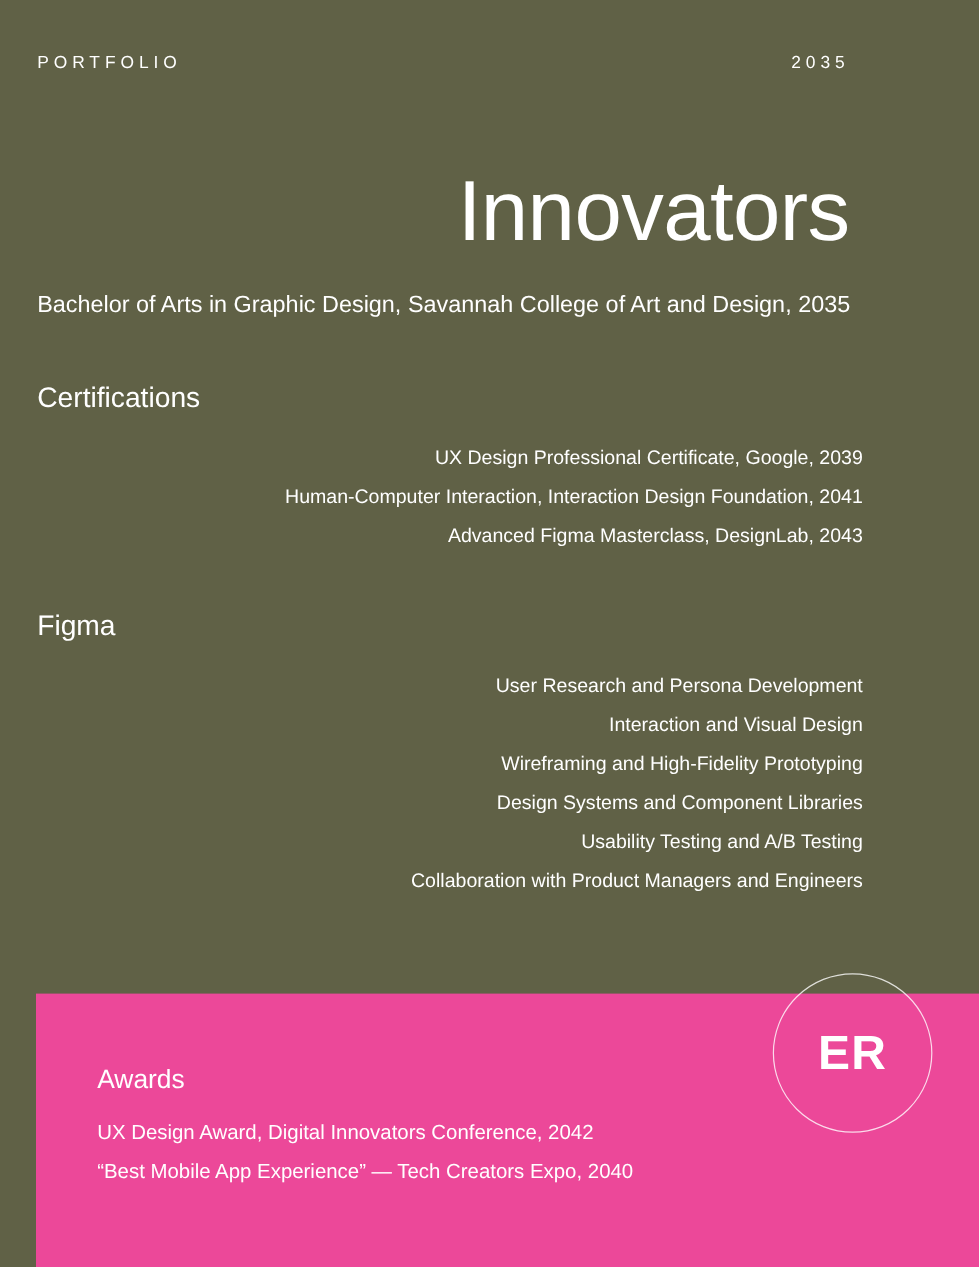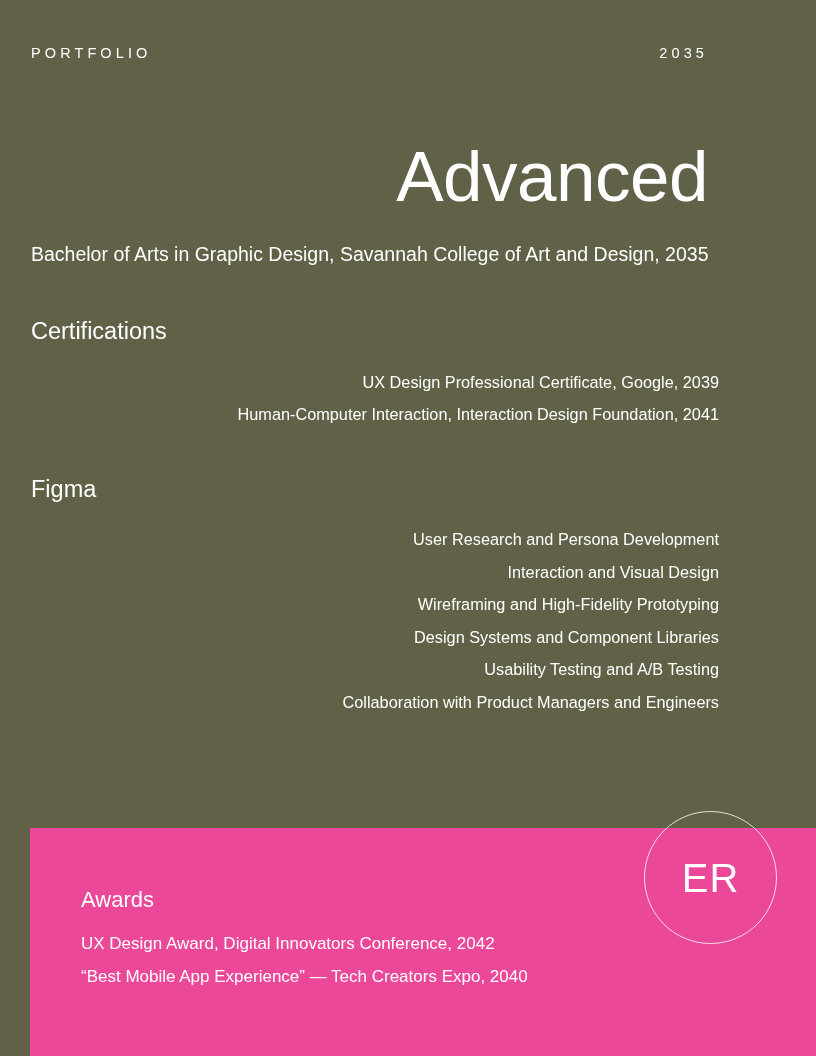--- a/index.html
+++ b/index.html
@@ -156,47 +156,48 @@
     height: 133px;
     border: 1.3px solid rgba(255,255,255,0.80);
     border-radius: 50%;
     box-sizing: border-box;
     display: flex;
     align-items: center;
     justify-content: center;
   }
   .monogram-text {
     font-size: 40px;
-    font-weight: 400;
+    font-weight: 700;
     line-height: 1;
     letter-spacing: 1px;
     color: #ffffff;
   }
 </style>
 </head>
 <body>
 
 <div class="page">
 
   <div class="header">
     <div class="kicker">PORTFOLIO</div>
     <div class="year">2035</div>
   </div>
 
-  <h1 class="title">Advanced</h1>
+  <h1 class="title">Innovators</h1>
 
   <div class="body">
 
     <p class="lede">Bachelor of Arts in Graphic Design, Savannah College of Art and Design, 2035</p>
 
     <div class="section">
       <h2 class="section-title">Certifications</h2>
       <ul class="item-list">
         <li>UX Design Professional Certificate, Google, 2039</li>
         <li>Human-Computer Interaction, Interaction Design Foundation, 2041</li>
+        <li>Advanced Figma Masterclass, DesignLab, 2043</li>
       </ul>
     </div>
 
     <div class="section skills">
       <h2 class="section-title">Figma</h2>
       <ul class="item-list">
         <li>User Research and Persona Development</li>
         <li>Interaction and Visual Design</li>
         <li>Wireframing and High-Fidelity Prototyping</li>
         <li>Design Systems and Component Libraries</li>

